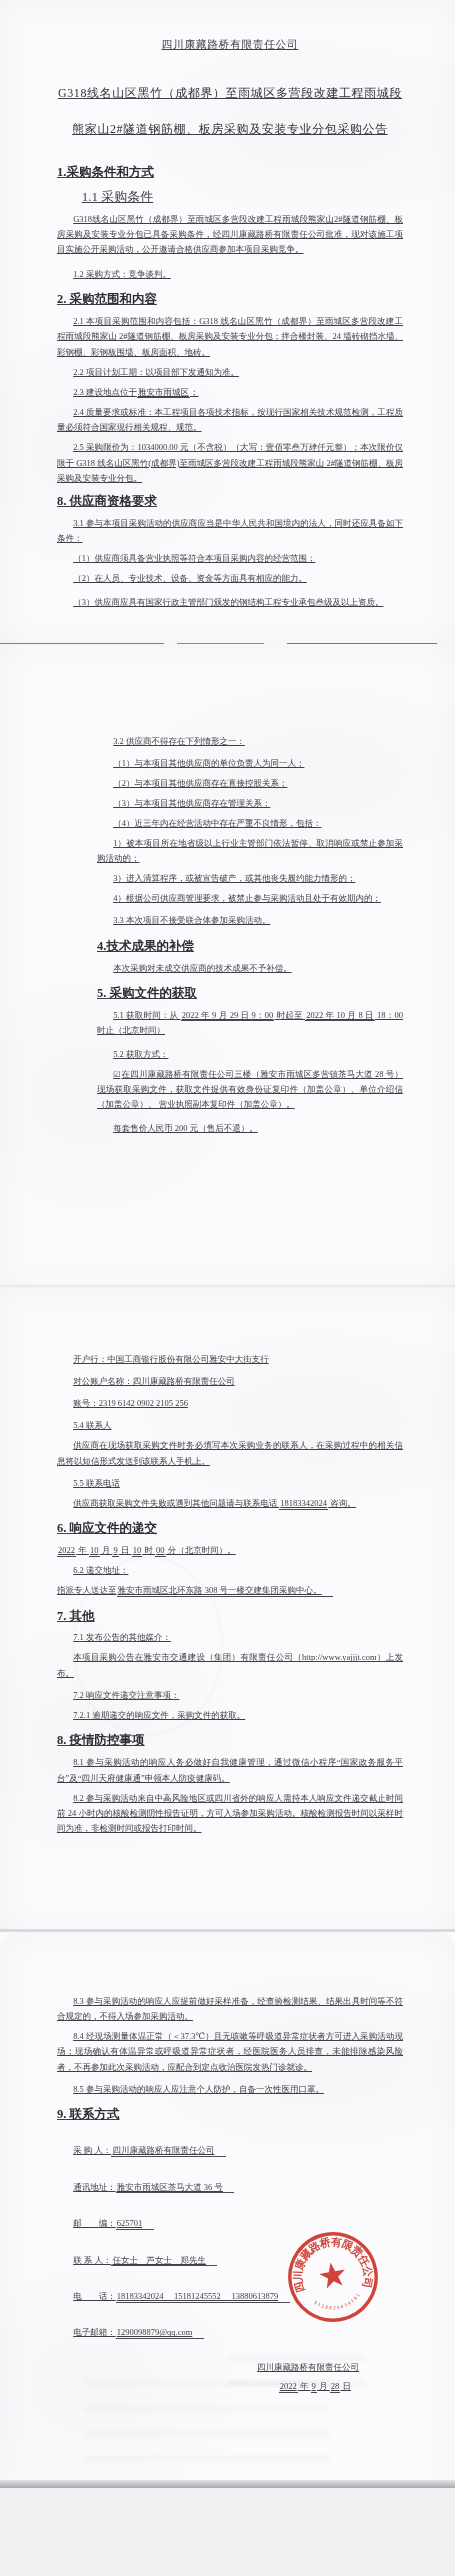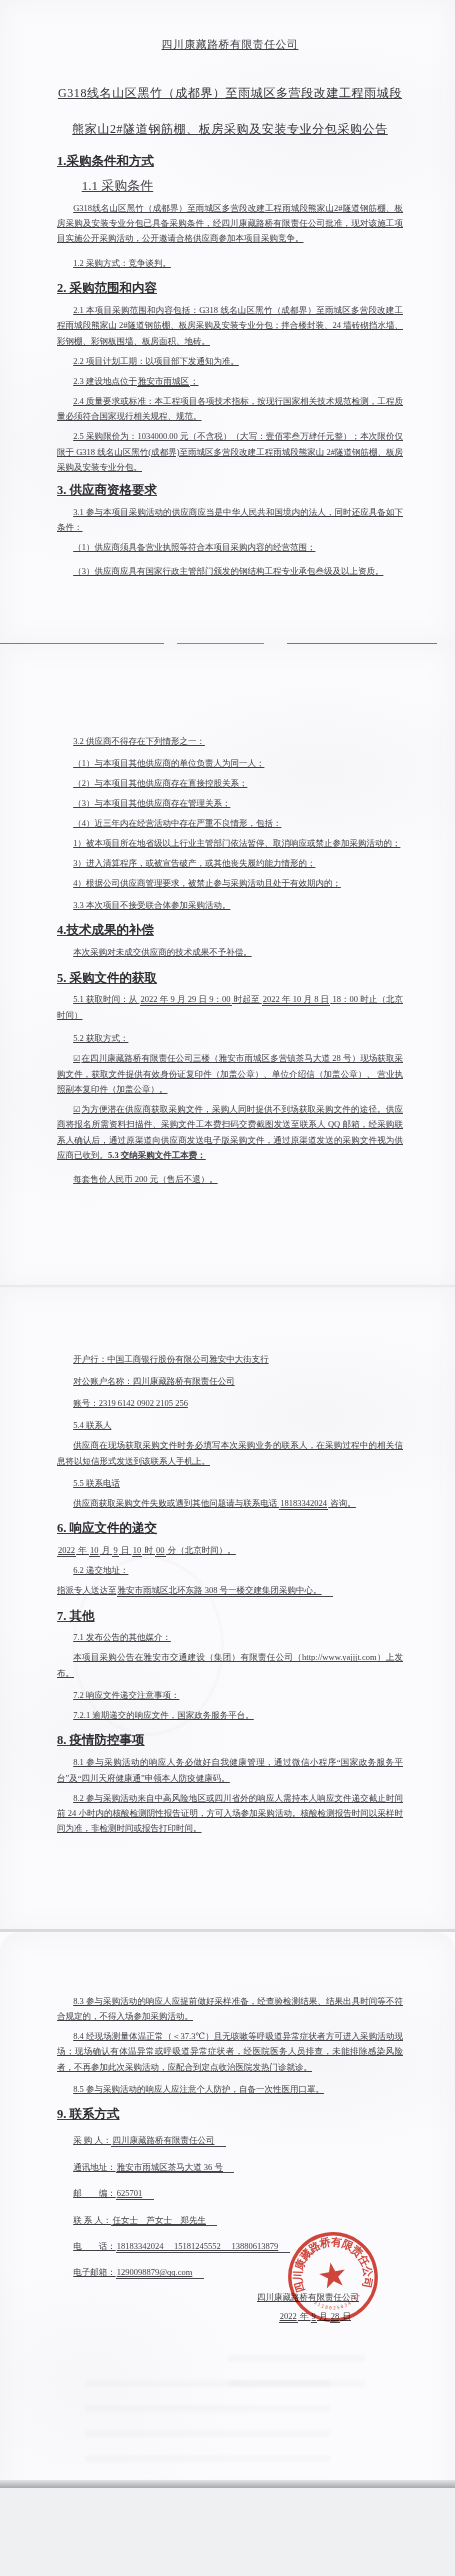--- a/index.html
+++ b/index.html
@@ -10,47 +10,47 @@
           radial-gradient(ellipse 342px 171px at 70% 20%, rgba(120,120,135,0.04), transparent 60%),
           radial-gradient(ellipse 285px 228px at 20% 70%, rgba(120,120,135,0.035), transparent 60%),
           #fbfbfd;
         box-shadow:inset 0 0 31px rgba(130,130,145,0.07);}
   .page-1{height:644px;}
   .page-2{height:644px;}
   .page-3{height:644px;}
   .page-4{height:644px;border-radius:19px;}
   .content{padding:0 52px 0 57px;}
   .page-1 .content{padding-top:38px;}
-  .page-2 .content{padding-top:85px;}
+  .page-2 .content{padding-top:85px;margin-left:40px;}
   .page-3 .content{padding-top:57px;}
   .page-4 .content{padding-top:57px;}
 
   .title-co{font-size:10.8px;text-align:center;color:#3c3c42;letter-spacing:0.6px;font-weight:500;}
   .title-ln{font-size:12px;text-align:center;color:#333338;letter-spacing:0.6px;font-weight:500;}
   .h{font-size:12.5px;font-weight:bold;color:#2e2e33;margin:11.4px 0 6.8px;line-height:16px;}
   .body{font-size:8.5px;line-height:15.4px;margin:4.6px 0;text-align:justify;color:#404046;}
   .ind{text-indent:1.9em;}
   .sub{font-size:13px;line-height:15.4px;margin:6.8px 0;text-indent:1.9em;}
   .u{border-bottom:0.6px solid #4a4a50;padding:0 1.1px 0.6px;}
   .uv{border-bottom:0.6px solid #4a4a50;padding:0 11.4px 0.6px 1.1px;}
   .mt12{margin-top:6.8px;} .mt14{margin-top:8px;} .mt16{margin-top:9px;}
-  .mt24{margin-top:15px;} .mt34{margin-top:19.4px;} .mt58{margin-top:33px;text-align:center;}
+  .mt24{margin-top:26px;} .mt34{margin-top:19.4px;} .mt58{margin-top:33px;text-align:center;}
   .b{font-weight:bold;}
   .chk{font-family:"DejaVu Sans",sans-serif;font-size:8px;margin-right:1.1px;}
 
   .seam1{position:absolute;left:0;top:643px;height:1.1px;width:455px;
     background:linear-gradient(90deg,#7d7d82 0 36%,transparent 36% 39%,#8a8a8f 39% 58%,transparent 58% 63%,#77777c 63% 96%,transparent 96%);}
   .seam2{position:absolute;left:0;top:1285px;height:3.4px;width:455px;
     background:linear-gradient(rgba(150,150,158,0.18),rgba(150,150,158,0.02));}
   .seam3{position:absolute;left:0;top:1929px;height:2.8px;width:455px;
     background:rgba(150,150,158,0.30);filter:blur(0.6px);}
   .bottom-edge{position:absolute;left:0;bottom:0;height:8px;width:455px;
     background:linear-gradient(#e4e4e8,#a8a8ad);}
 
-  .contact-row{font-size:8.5px;line-height:15.4px;margin:11px 0;text-indent:1.9em;}
+  .contact-row{font-size:8.5px;line-height:15.4px;margin:21px 0;text-indent:1.9em;}
   .sign-co{font-size:8.5px;text-align:right;padding-right:44px;margin-top:8px;color:#3c3c42;}
   .sign-date{font-size:8.5px;text-align:right;padding-right:52px;margin-top:7.4px;color:#3c3c42;}
 
   .stamp{position:absolute;left:284px;top:295px;width:98px;height:100px;
     transform:rotate(-10deg);mix-blend-mode:multiply;opacity:0.92;}
   .stamp-bleed{position:absolute;left:73px;top:269px;width:148px;height:176px;
     border:1.7px solid rgba(222,130,140,0.16);border-radius:50%;filter:blur(1.1px);}
   .bleed{position:absolute;filter:blur(0.9px);opacity:0.5;
     background:repeating-linear-gradient(0deg, rgba(125,125,138,0.07) 0 7.4px, transparent 7.4px 25px);}
 </style>
@@ -70,23 +70,24 @@
       <p class="body ind">G318线名山区黑竹（成都界）至雨城区多营段改建工程雨城段熊家山2#隧道钢筋棚、板房采购及安装专业分包已具备采购条件，经四川康藏路桥有限责任公司批准，现对该施工项目实施公开采购活动，公开邀请合格供应商参加本项目采购竞争。</p>
       <p class="body ind mt16">1.2 采购方式：竞争谈判。</p>
 
       <div class="h mt16">2. 采购范围和内容</div>
       <p class="body ind">2.1 本项目采购范围和内容包括：G318 线名山区黑竹（成都界）至雨城区多营段改建工程雨城段熊家山 2#隧道钢筋棚、板房采购及安装专业分包；拌合楼封装、24 墙砖砌挡水墙、彩钢棚、彩钢板围墙、板房面积、地砖。</p>
       <p class="body ind">2.2 项目计划工期：以项目部下发通知为准。</p>
       <p class="body ind"><span>2.3 建设地点位于</span><span class="u">雅安市雨城区</span><span>；</span></p>
       <p class="body ind">2.4 质量要求或标准：本工程项目各项技术指标，按现行国家相关技术规范检测，工程质量必须符合国家现行相关规程、规范。</p>
       <p class="body ind">2.5 采购限价为：1034000.00 元（不含税）（大写：壹佰零叁万肆仟元整）；本次限价仅限于 G318 线名山区黑竹(成都界)至雨城区多营段改建工程雨城段熊家山 2#隧道钢筋棚、板房采购及安装专业分包。</p>
 
-      <div class="h mt12">3. 供应商资格要求</div>
+      <div class="h mt12">8. 供应商资格要求</div>
       <p class="body ind mt12">3.1 参与本项目采购活动的供应商应当是中华人民共和国境内的法人，同时还应具备如下条件：</p>
       <p class="body ind">（1）供应商须具备营业执照等符合本项目采购内容的经营范围；</p>
+      <p class="body ind">（2）在人员、专业技术、设备、资金等方面具有相应的能力。</p>
       <p class="body ind mt14">（3）供应商应具有国家行政主管部门颁发的钢结构工程专业承包叁级及以上资质。</p>
     </div>
   </div>
 
   <div class="page page-2">
     <div class="content">
       <p class="body ind">3.2 供应商不得存在下列情形之一：</p>
       <p class="body ind mt12">（1）与本项目其他供应商的单位负责人为同一人；</p>
       <p class="body ind">（2）与本项目其他供应商存在直接控股关系；</p>
       <p class="body ind">（3）与本项目其他供应商存在管理关系；</p>
@@ -96,21 +97,20 @@
       <p class="body ind">4）根据公司供应商管理要求，被禁止参与采购活动且处于有效期内的；</p>
       <p class="body ind mt12">3.3 本次项目不接受联合体参加采购活动。</p>
 
       <div class="h mt16">4.技术成果的补偿</div>
       <p class="body ind">本次采购对未成交供应商的技术成果不予补偿。</p>
 
       <div class="h mt16">5. 采购文件的获取</div>
       <p class="body ind"><span>5.1 获取时间：从 </span><span class="u">2022 年 9 月 29 日 9：00</span><span> 时起至 </span><span class="u">2022 年 10 月 8 日</span><span> 18：00 时止（北京时间）</span></p>
       <p class="body ind mt14">5.2 获取方式：</p>
       <p class="body ind"><span class="chk">☑</span><span>在四川康藏路桥有限责任公司三楼（雅安市雨城区多营镇茶马大道 28 号）现场获取采购文件，获取文件提供有效身份证复印件（加盖公章）、单位介绍信（加盖公章）、 营业执照副本复印件（加盖公章）。</span></p>
-      <p class="body ind"><span class="chk">☑</span><span>为方便潜在供应商获取采购文件，采购人同时提供不到场获取采购文件的途径。供应商将报名所需资料扫描件、采购文件工本费扫码交费截图发送至联系人 QQ 邮箱，经采购联系人确认后，通过原渠道向供应商发送电子版采购文件，通过原渠道发送的采购文件视为供应商已收到。</span><span class="b">5.3 交纳采购文件工本费：</span></p>
       <p class="body ind mt14">每套售价人民币 200 元（售后不退）。</p>
     </div>
   </div>
 
   <div class="page page-3">
     <div class="content">
       <p class="body ind mt12">开户行：中国工商银行股份有限公司雅安中大街支行</p>
       <p class="body ind mt12">对公账户名称：四川康藏路桥有限责任公司</p>
       <p class="body ind mt12">账号：2319 6142 0902 2105 256</p>
       <p class="body ind mt12">5.4 联系人</p>
@@ -120,21 +120,21 @@
 
       <div class="h mt16">6. 响应文件的递交</div>
       <p class="body"><span class="u">2022</span><span> 年 </span><span class="u">10</span><span> 月 </span><span class="u">9</span><span> 日 </span><span class="u">10</span><span> 时 </span><span class="u">00</span><span> 分（北京时间）。</span></p>
       <p class="body ind">6.2 递交地址：</p>
       <p class="body"><span>指派专人送达至</span><span class="uv">雅安市雨城区北环东路 308 号一楼交建集团采购中心。</span></p>
 
       <div class="h mt16">7. 其他</div>
       <p class="body ind mt12">7.1 发布公告的其他媒介：</p>
       <p class="body ind">本项目采购公告在雅安市交通建设（集团）有限责任公司（http://www.yajjjt.com）上发布。</p>
       <p class="body ind mt12">7.2 响应文件递交注意事项：</p>
-      <p class="body ind">7.2.1 逾期递交的响应文件，国家政务服务平台。</p>
+      <p class="body ind">7.2.1 逾期递交的响应文件，采购文件的获取。</p>
 
       <div class="h mt16">8. 疫情防控事项</div>
       <p class="body ind mt12">8.1 参与采购活动的响应人务必做好自我健康管理，通过微信小程序“国家政务服务平台”及“四川天府健康通”申领本人防疫健康码。</p>
       <p class="body ind">8.2 参与采购活动来自中高风险地区或四川省外的响应人需持本人响应文件递交截止时间前 24 小时内的核酸检测阴性报告证明，方可入场参加采购活动。核酸检测报告时间以采样时间为准，非检测时间或报告打印时间。</p>
     </div>
     <div class="stamp-bleed"></div>
   </div>
 
   <div class="page page-4">
     <div class="content">

